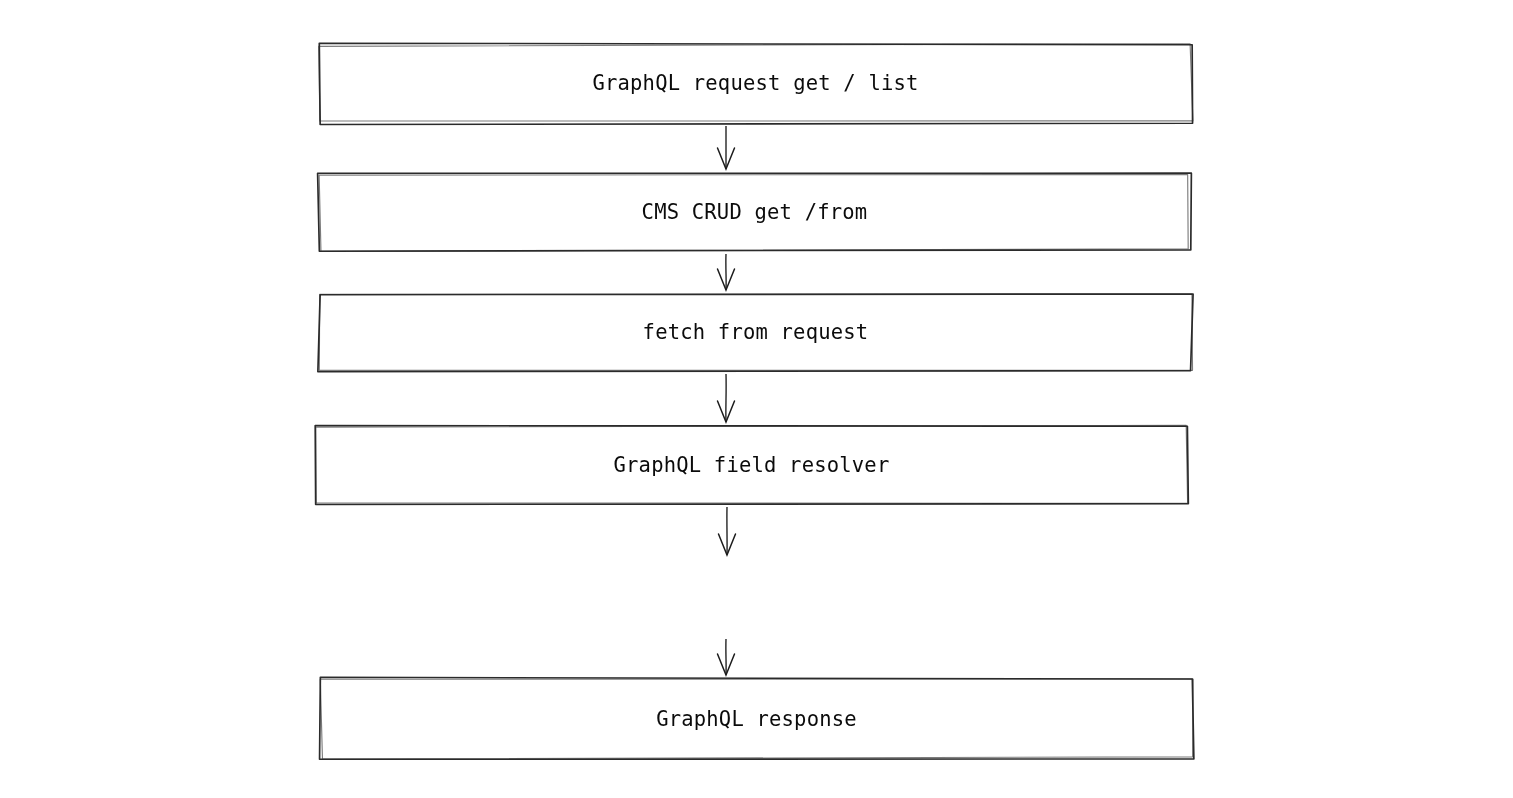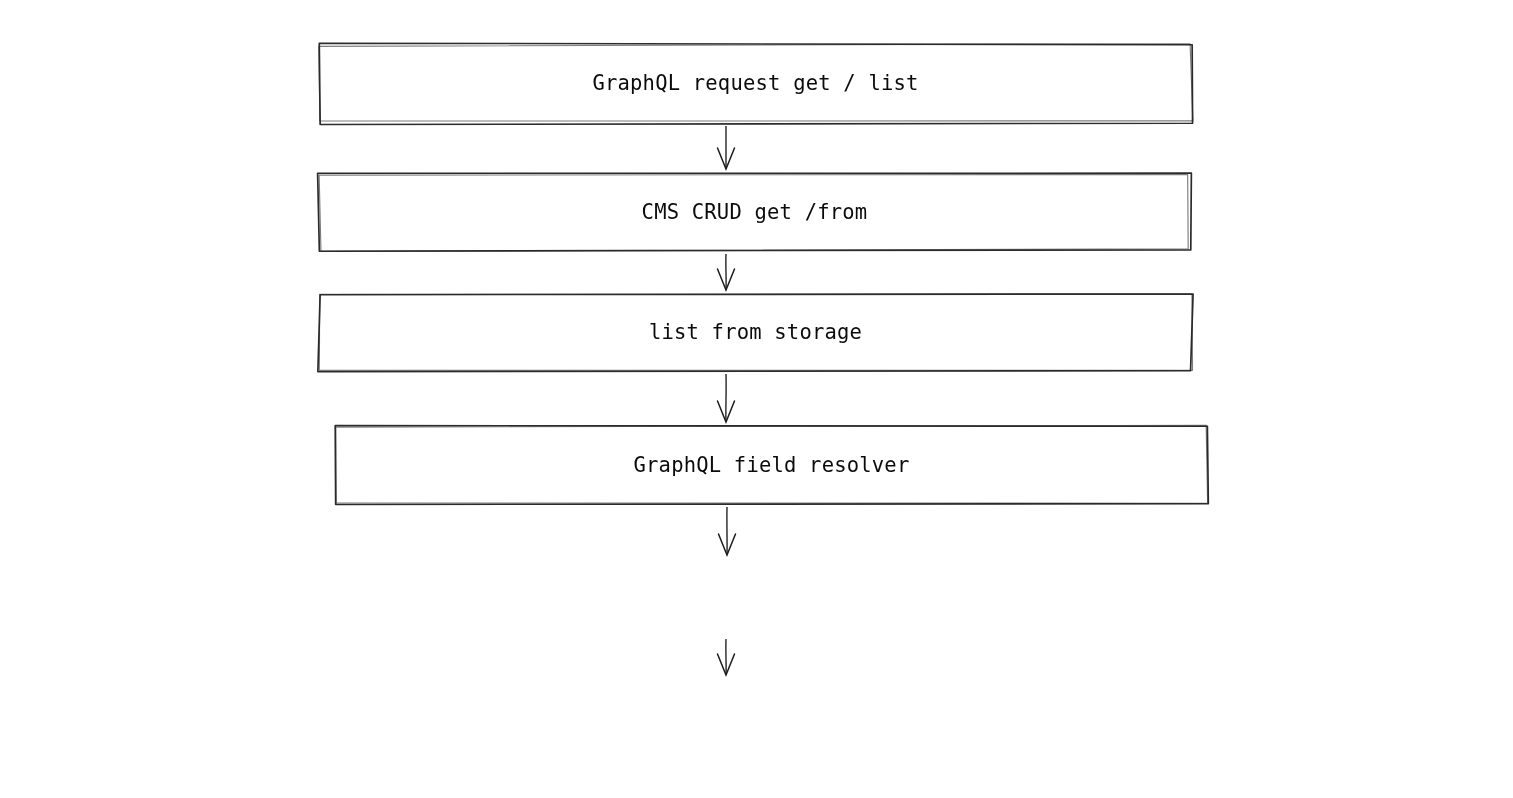--- a/index.html
+++ b/index.html
@@ -134,25 +134,33 @@
           <path d="M 0.15247573852539065 2.4554207801818846 L 874.6205219268799 1.8687443733215332 L 875.1683013916015 81.38705759048463 L 1.992762553691864 83.9641212463379 Z" fill="none" stroke="#2b2b2b" stroke-width="1.15" stroke-opacity="0.62" stroke-linejoin="round" stroke-linecap="round"></path>
         </svg>
         <span class="node-label">CMS CRUD get /from</span>
       </div>
       <div class="flow-node" style="left: 316px; top: 291px; width: 879px; height: 83px;">
         <svg class="sketch-box" viewBox="-3 -3 885 89" preserveAspectRatio="none">
           <rect x="0.5" y="0.5" width="878" height="82" fill="#ffffff"></rect>
           <path d="M 1.1622810363769531 1.0163856506347657 L 880.0747261047363 0.1760231018066407 L 877.5158332824707 82.48483057022095 L -1.1191234588623047 83.5083348274231 Z" fill="none" stroke="#2b2b2b" stroke-width="1.7" stroke-opacity="1" stroke-linejoin="round" stroke-linecap="round"></path>
           <path d="M 0.7258483886718751 0.5581176757812499 L 878.9285949707031 0.3012451171875 L 879.4982360839844 82.08587646484375 L 0.341802978515625 82.07841806411743 Z" fill="none" stroke="#2b2b2b" stroke-width="1.15" stroke-opacity="0.62" stroke-linejoin="round" stroke-linecap="round"></path>
         </svg>
-        <span class="node-label">list from storage</span>
+        <span class="node-label">fetch from request</span>
       </div>
-      <div class="flow-node" style="left: 332px; top: 423px; width: 879px; height: 84px; text-align: center;">
+      <div class="flow-node" style="left: 312px; top: 423px; width: 879px; height: 84px; text-align: center;">
         <svg class="sketch-box" viewBox="-3 -3 885 90" preserveAspectRatio="none">
           <rect x="0.5" y="0.5" width="878" height="83" fill="#ffffff"></rect>
           <path d="M 0.2369915008544922 -0.2716190338134766 L 878.354676437378 0.48885154724121105 L 879.3225322723389 83.5304500579834 L 0.6958324432373048 84.27798118591309 Z" fill="none" stroke="#2b2b2b" stroke-width="1.7" stroke-opacity="1" stroke-linejoin="round" stroke-linecap="round"></path>
           <path d="M 0.7782878875732422 1.4359371185302734 L 877.1595470428467 -0.4240023612976075 L 878.5921106338501 82.98021392822267 L 1.1550552368164062 82.54400787353516 Z" fill="none" stroke="#2b2b2b" stroke-width="1.15" stroke-opacity="0.62" stroke-linejoin="round" stroke-linecap="round"></path>
         </svg>
         <span class="node-label">GraphQL field resolver</span>
       </div>
+      <div class="flow-node" style="left: 317px; top: 676px; width: 879px; height: 86px;">
+        <svg class="sketch-box" viewBox="-3 -3 885 92" preserveAspectRatio="none">
+          <rect x="0.5" y="0.5" width="878" height="85" fill="#ffffff"></rect>
+          <path d="M 0.37546825408935547 -1.5988441467285157 L 878.3060845270753 0.2862169265747071 L 879.8522529602051 85.78270034790039 L -0.4250968933105469 86.02969131469726 Z" fill="none" stroke="#2b2b2b" stroke-width="1.7" stroke-opacity="1" stroke-linejoin="round" stroke-linecap="round"></path>
+          <path d="M 0.3125434875488282 0.5356178283691405 L 879.0991584777832 0.20477676391601562 L 878.6031074523926 83.4883399963379 L 2.502124881744385 85.79876899719238 Z" fill="none" stroke="#2b2b2b" stroke-width="1.15" stroke-opacity="0.62" stroke-linejoin="round" stroke-linecap="round"></path>
+        </svg>
+        <span class="node-label">GraphQL response</span>
+      </div>
     </div>
 
 </div>
 
 </body></html>

